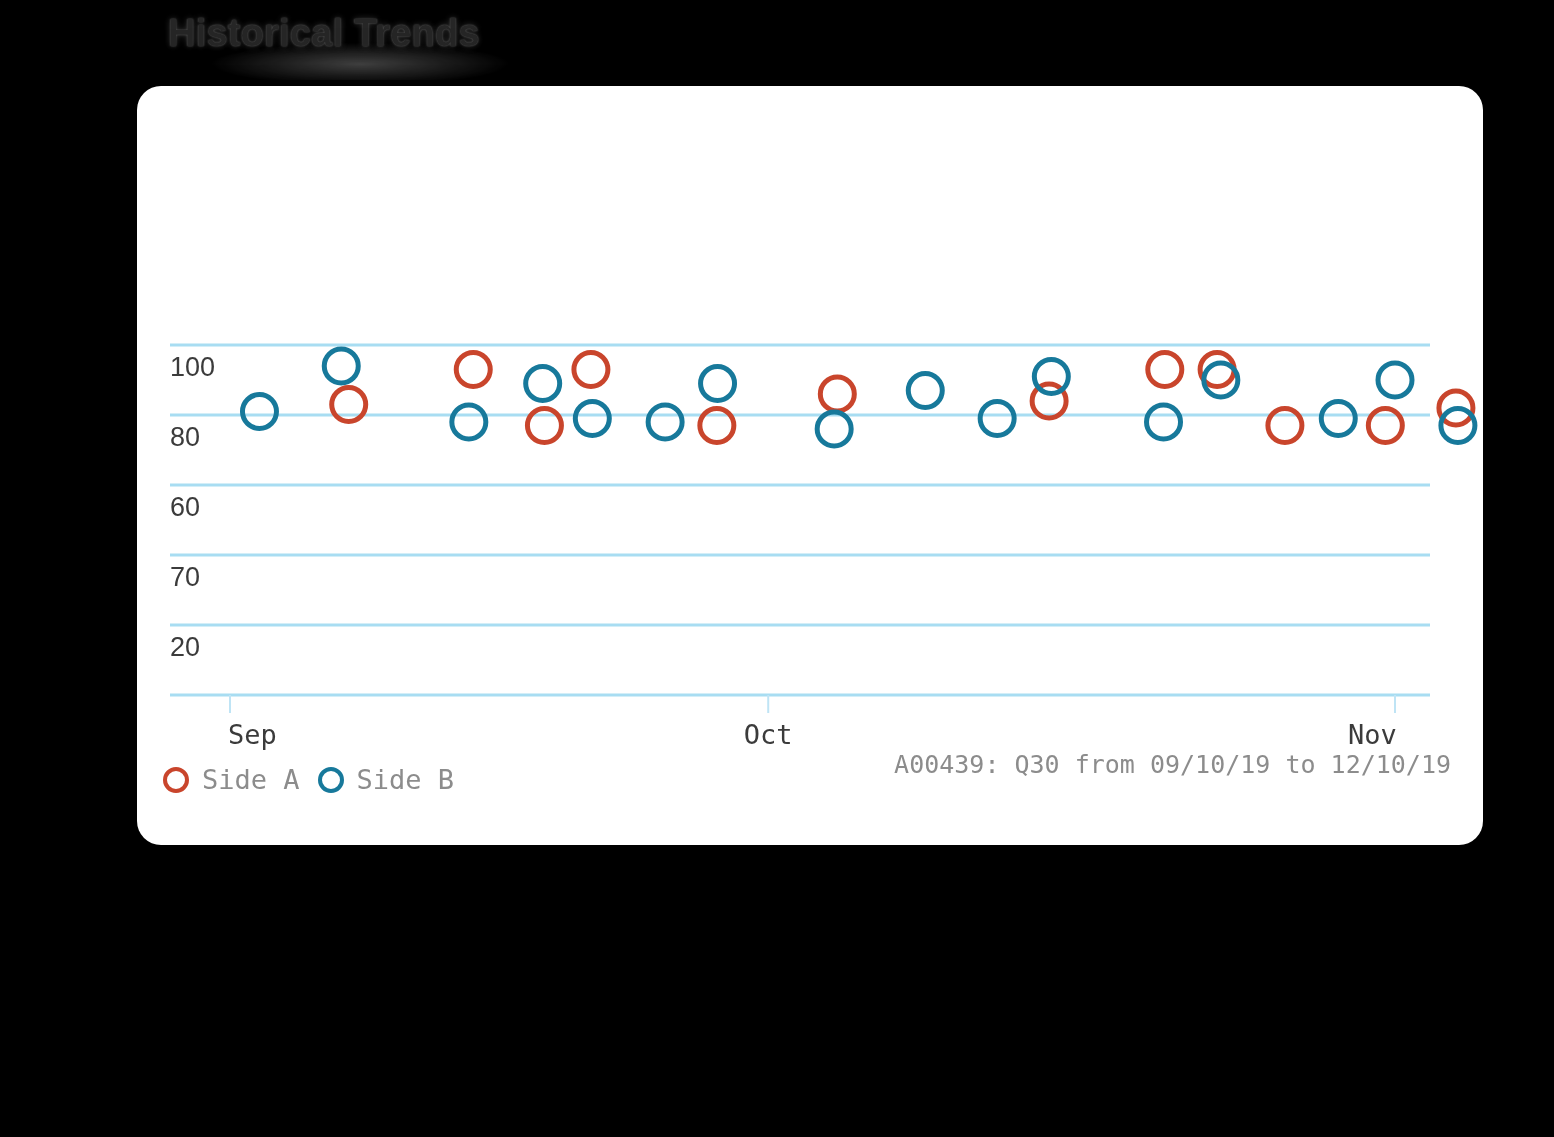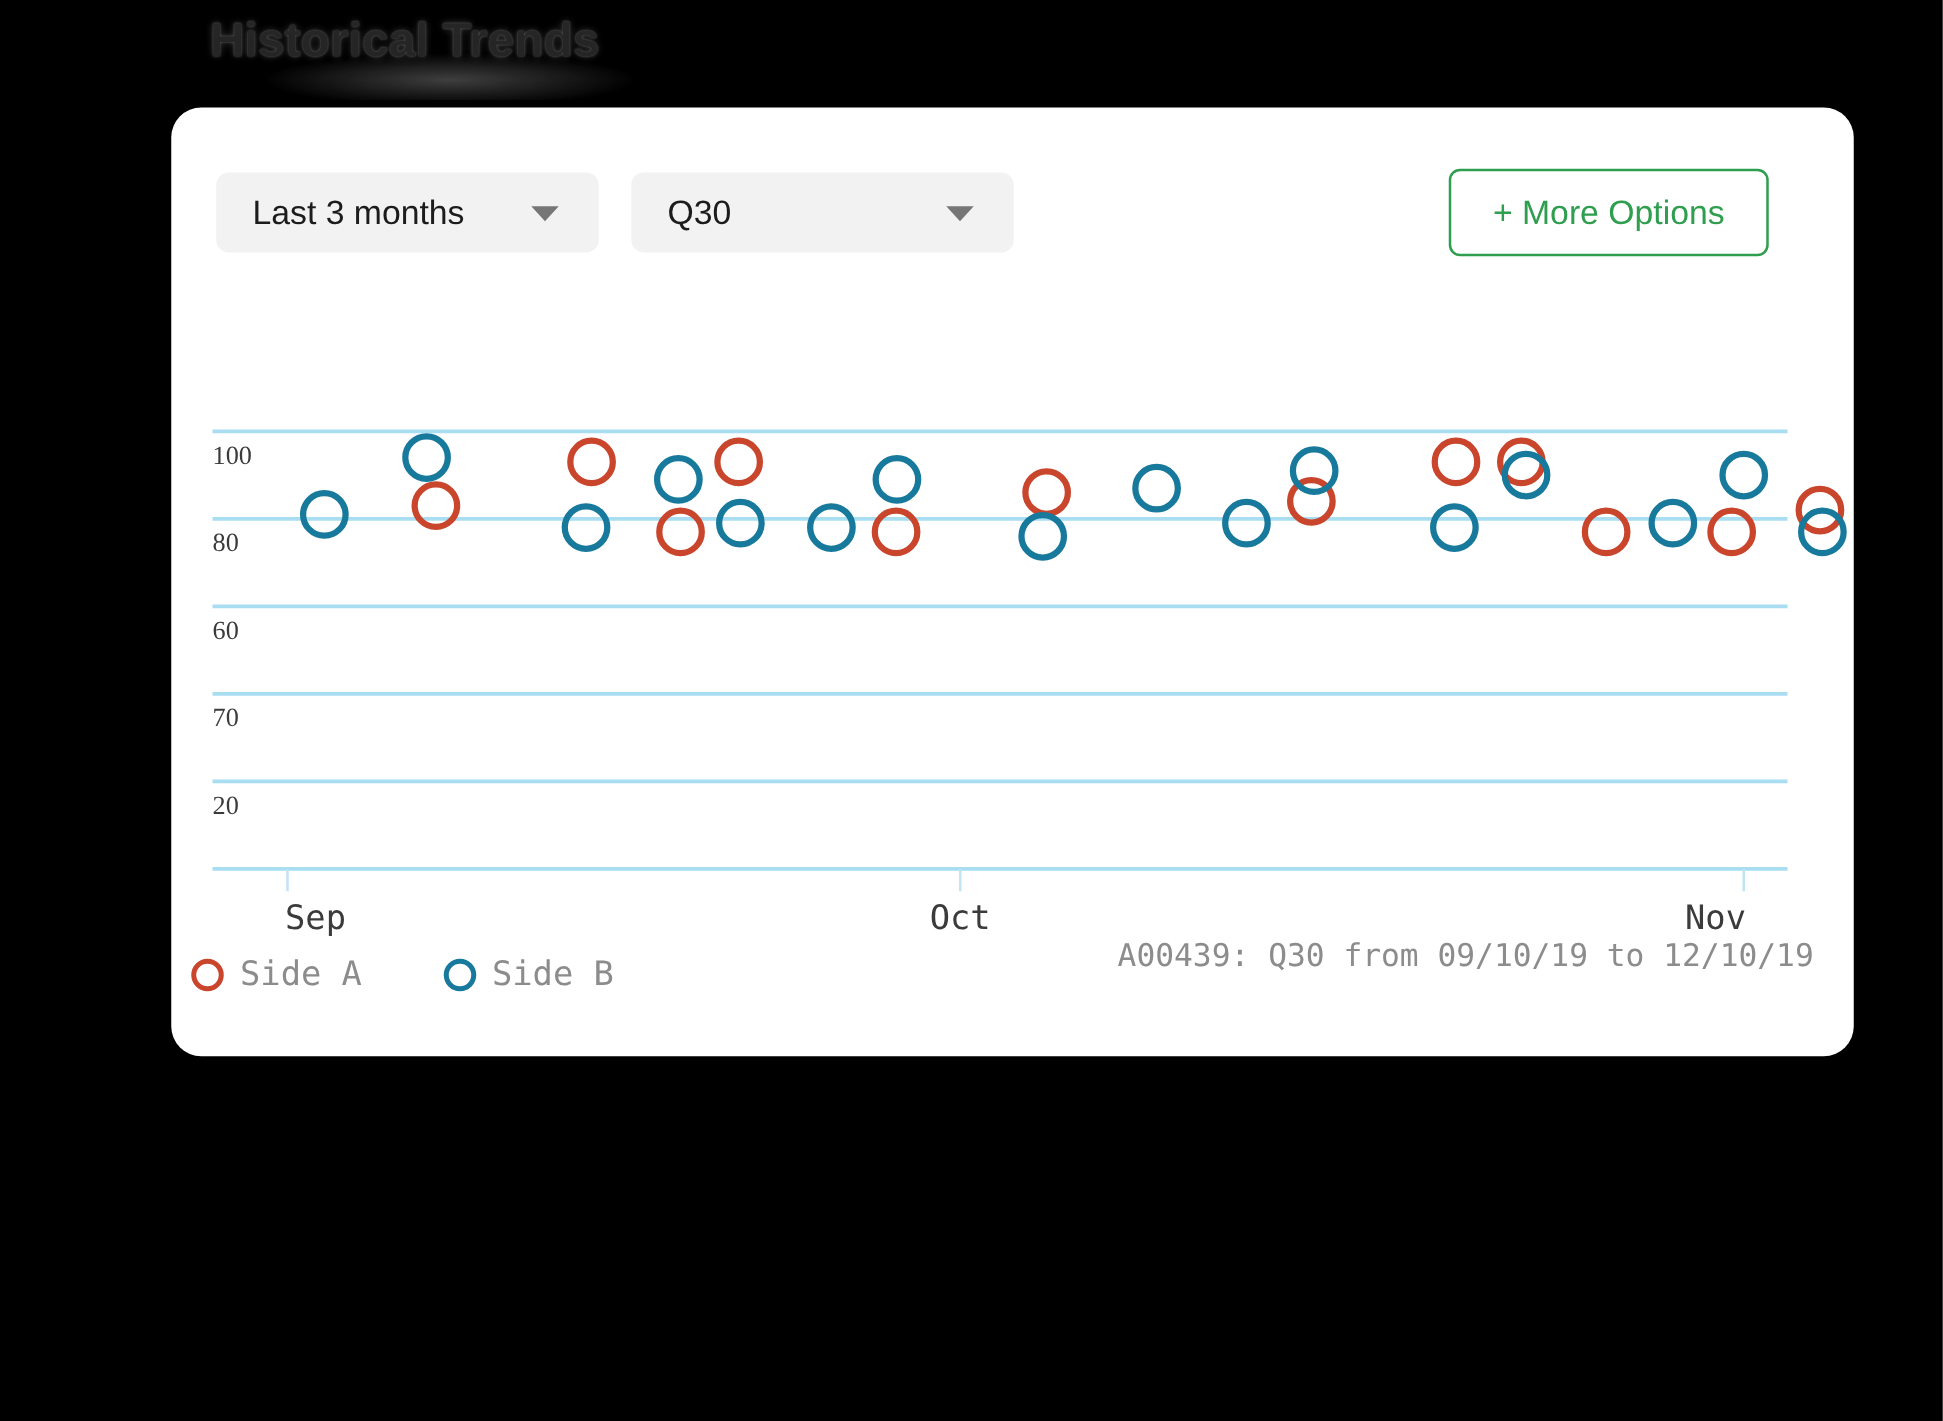--- a/index.html
+++ b/index.html
@@ -126,41 +126,41 @@
     width: 1346px;
     height: 759px;
   }
   #plot-svg {
     position: absolute;
     left: 0;
     top: 0;
   }
   .ytick-label {
     position: absolute;
-    font-family: Liberation Serif, serif;
-    font-size: 21px;
+    font-family: Liberation Sans, sans-serif;
+    font-size: 27px;
     color: #3b3b3b;
     white-space: nowrap;
   }
   .xtick-label {
     position: absolute;
     font-family: "DejaVu Sans Mono", "Liberation Mono", monospace;
     font-size: 27px;
     color: #3b3b3b;
     white-space: nowrap;
   }
 
   
   #legend {
     position: absolute;
-    left: 16px;
+    left: 26px;
     top: 678px;
     display: flex;
     align-items: center;
-    gap: 65px;
+    gap: 18px;
   }
   .legend-entry {
     display: flex;
     align-items: center;
     gap: 13px;
     cursor: pointer;
   }
   .legend-swatch {
     width: 26px;
     height: 26px;
@@ -185,34 +185,20 @@
   }
 </style>
 </head>
 <body>
 
 <div id="title-noise"></div>
 <div id="page-title">Historical Trends</div>
 
 <div id="card">
 
-  <div id="toolbar">
-
-    <button class="dropdown" id="dropdown-range">
-      <span class="dropdown-label">Last 3 months</span>
-      <span class="caret"></span>
-    </button>
-
-    <button class="dropdown" id="dropdown-metric">
-      <span class="dropdown-label">Q30</span>
-      <span class="caret"></span>
-    </button>
-
-    <button id="more-options-button">+ More Options</button>
-  </div>
 
   <div id="chart-area">
     <svg id="plot-svg" width="1346" height="759">
         <line x1="33" x2="1293" y1="539" y2="539" stroke="#a8ddf2" stroke-width="3"></line>
         <line x1="33" x2="1293" y1="469" y2="469" stroke="#a8ddf2" stroke-width="3"></line>
         <line x1="33" x2="1293" y1="399" y2="399" stroke="#a8ddf2" stroke-width="3"></line>
         <line x1="33" x2="1293" y1="329" y2="329" stroke="#a8ddf2" stroke-width="3"></line>
         <line x1="33" x2="1293" y1="259" y2="259" stroke="#a8ddf2" stroke-width="3"></line>
         <line x1="33" x2="1293" y1="609" y2="609" stroke="#a8ddf2" stroke-width="3"></line>
         <line x1="93" x2="93" y1="609" y2="627" stroke="#bfe4f5" stroke-width="2"></line>

